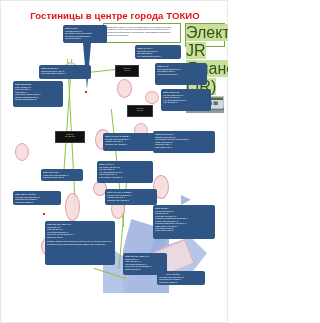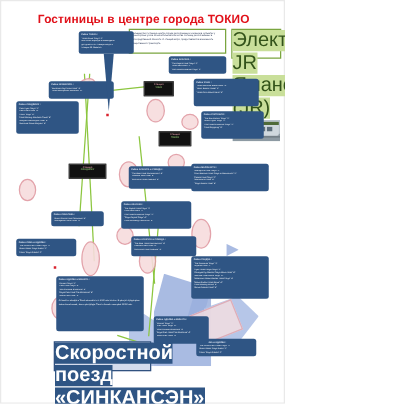--- a/index.html
+++ b/index.html
@@ -250,19 +250,15 @@
 
     <div class="co" style="left:118px;top:230px;width:44px;height:22px;">
       <span class="hd">Район ОДАЙБА и МИНАТО :</span>
       <span class="ln">"Conrad Tokyo" 5*</span>
       <span class="ln">"Park Hotel Tokyo" 4*</span>
       <span class="ln">"Villa Fontaine Shiodome" 3*</span>
       <span class="ln">"Royal Park Hotel The Shiodome" 4*</span>
       <span class="ln">"Shiba Park Hotel" 3*</span>
     </div>
 
-    <div class="trainpanel" style="left:38px;top:250px;width:78px;height:24px;">
-      <span class="cap">Скоростной поезд «СИНКАНСЭН»</span>
-      
-    </div>
 
   </div>
 </div>
 
 </body></html>

